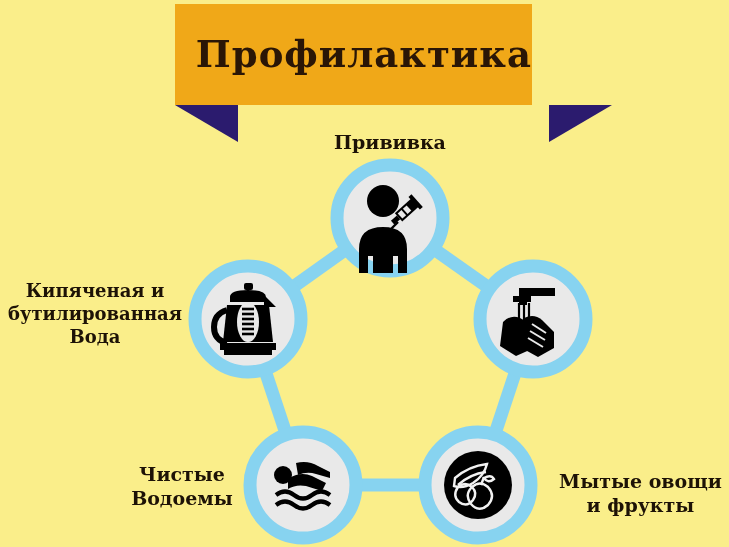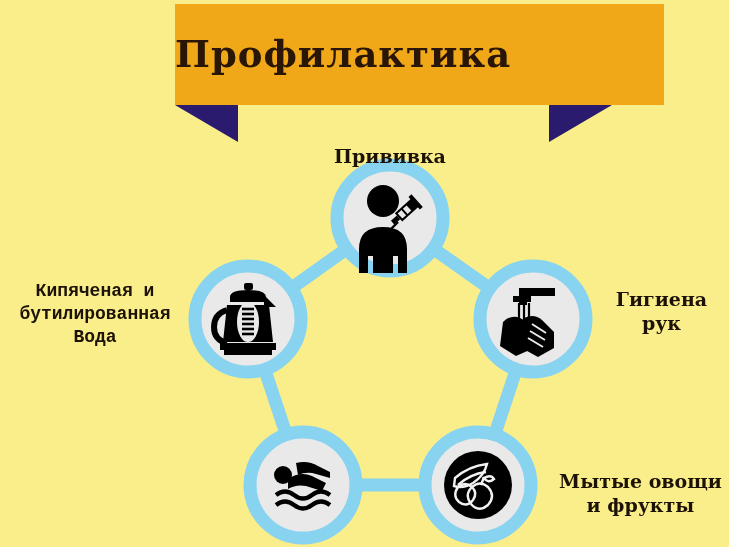--- a/index.html
+++ b/index.html
@@ -24,26 +24,26 @@
     position: absolute;
     left: 0;
     top: 0;
     width: 729px;
     height: 135px;
   }
   #ribbon-band {
     position: absolute;
     left: 175px;
     top: 4px;
-    width: 489px;
+    width: 357px;
     height: 101px;
     background: #F0A818;
     display: flex;
     flex-direction: column;
-    align-items: flex-start;
+    align-items: flex-end;
     justify-content: center;
     box-sizing: border-box;
   }
   .ribbon-line {
     color: #2A1606;
     font-family: "DejaVu Serif", serif;
     font-size: 37px;
     font-weight: 700;
     letter-spacing: 1px;
     line-height: 1.16;
@@ -74,29 +74,28 @@
     font-family: "DejaVu Serif", serif;
     font-size: 19px;
     font-weight: 700;
     line-height: 1.27;
     text-align: center;
     white-space: pre-line;
     letter-spacing: 0px;
   }
   #label-vaccine {
     left: 300px;
-    top: 144px;
+    top: 130px;
     width: 180px;
   }
   #label-water {
     left: 2px;
     top: 280px;
     width: 186px;
     font-size: 18px;
-    font-family: Liberation Mono, monospace;
   }
   #label-hands {
     left: 596px;
     top: 287px;
     width: 131px;
   }
   #label-ponds {
     left: 112px;
     top: 462px;
     width: 140px;
@@ -246,20 +245,20 @@
       </g>
     </g>
   </svg>
 
   <div class="node-label" id="label-vaccine">Прививка</div>
 
   <div class="node-label" id="label-water">Кипяченая и
 бутилированная
 Вода</div>
 
-  <div class="node-label" id="label-hands">Гигиена
-рук</div>
-
+
+  <div class="node-label" id="label-ponds">Чистые
+Водоемы</div>
 
   <div class="node-label" id="label-produce">Мытые овощи
 и фрукты</div>
 
 </div>
 
 </body></html>

